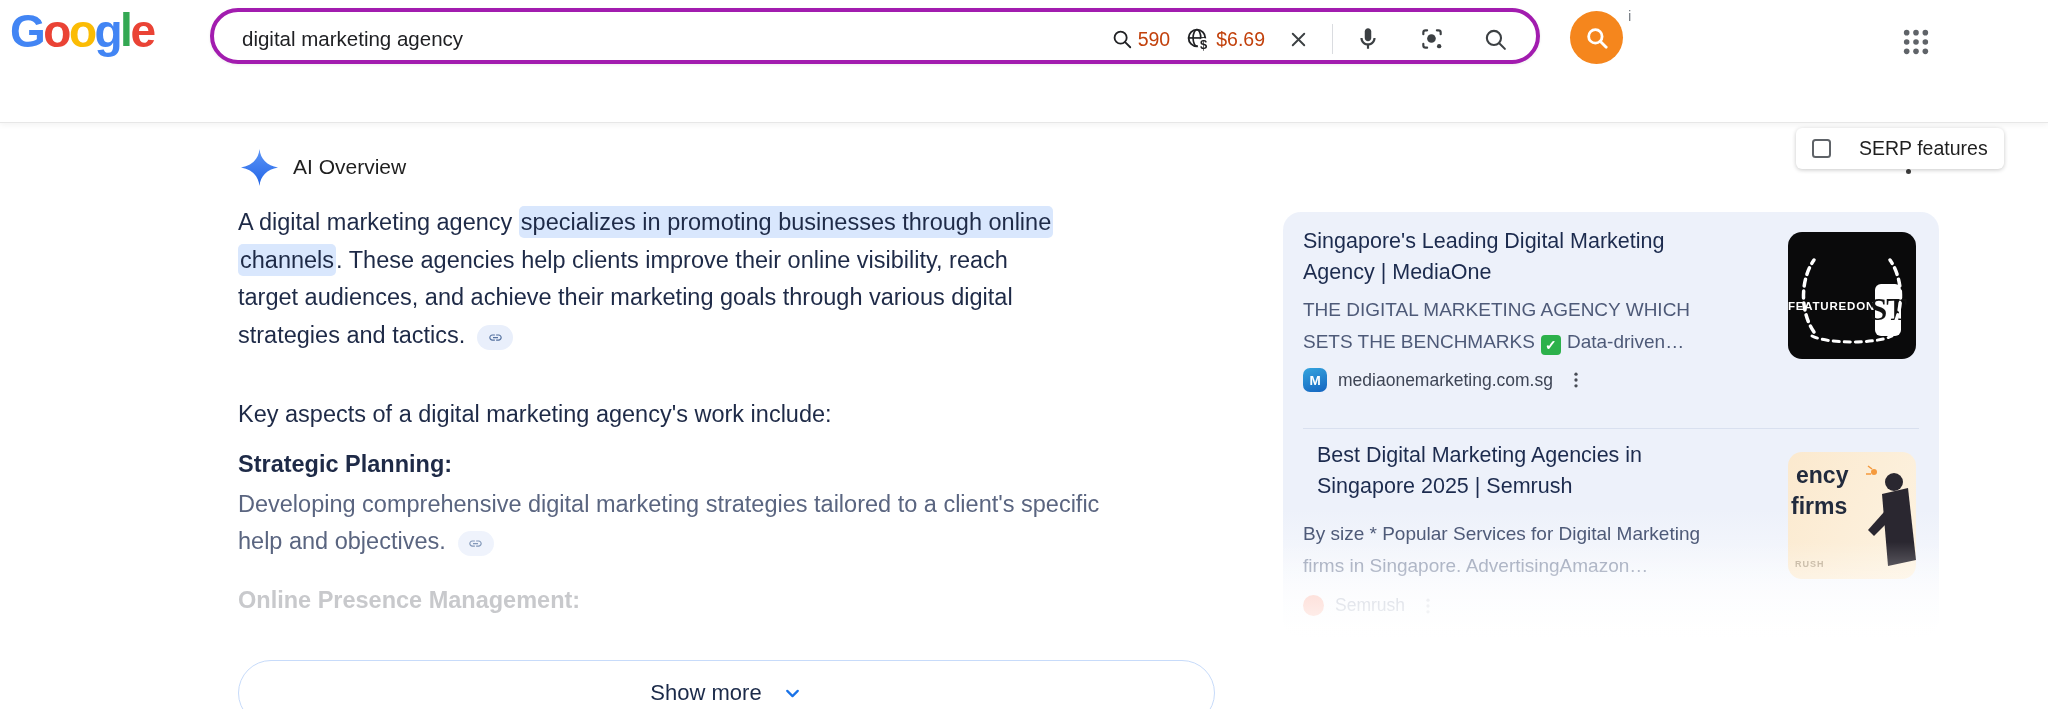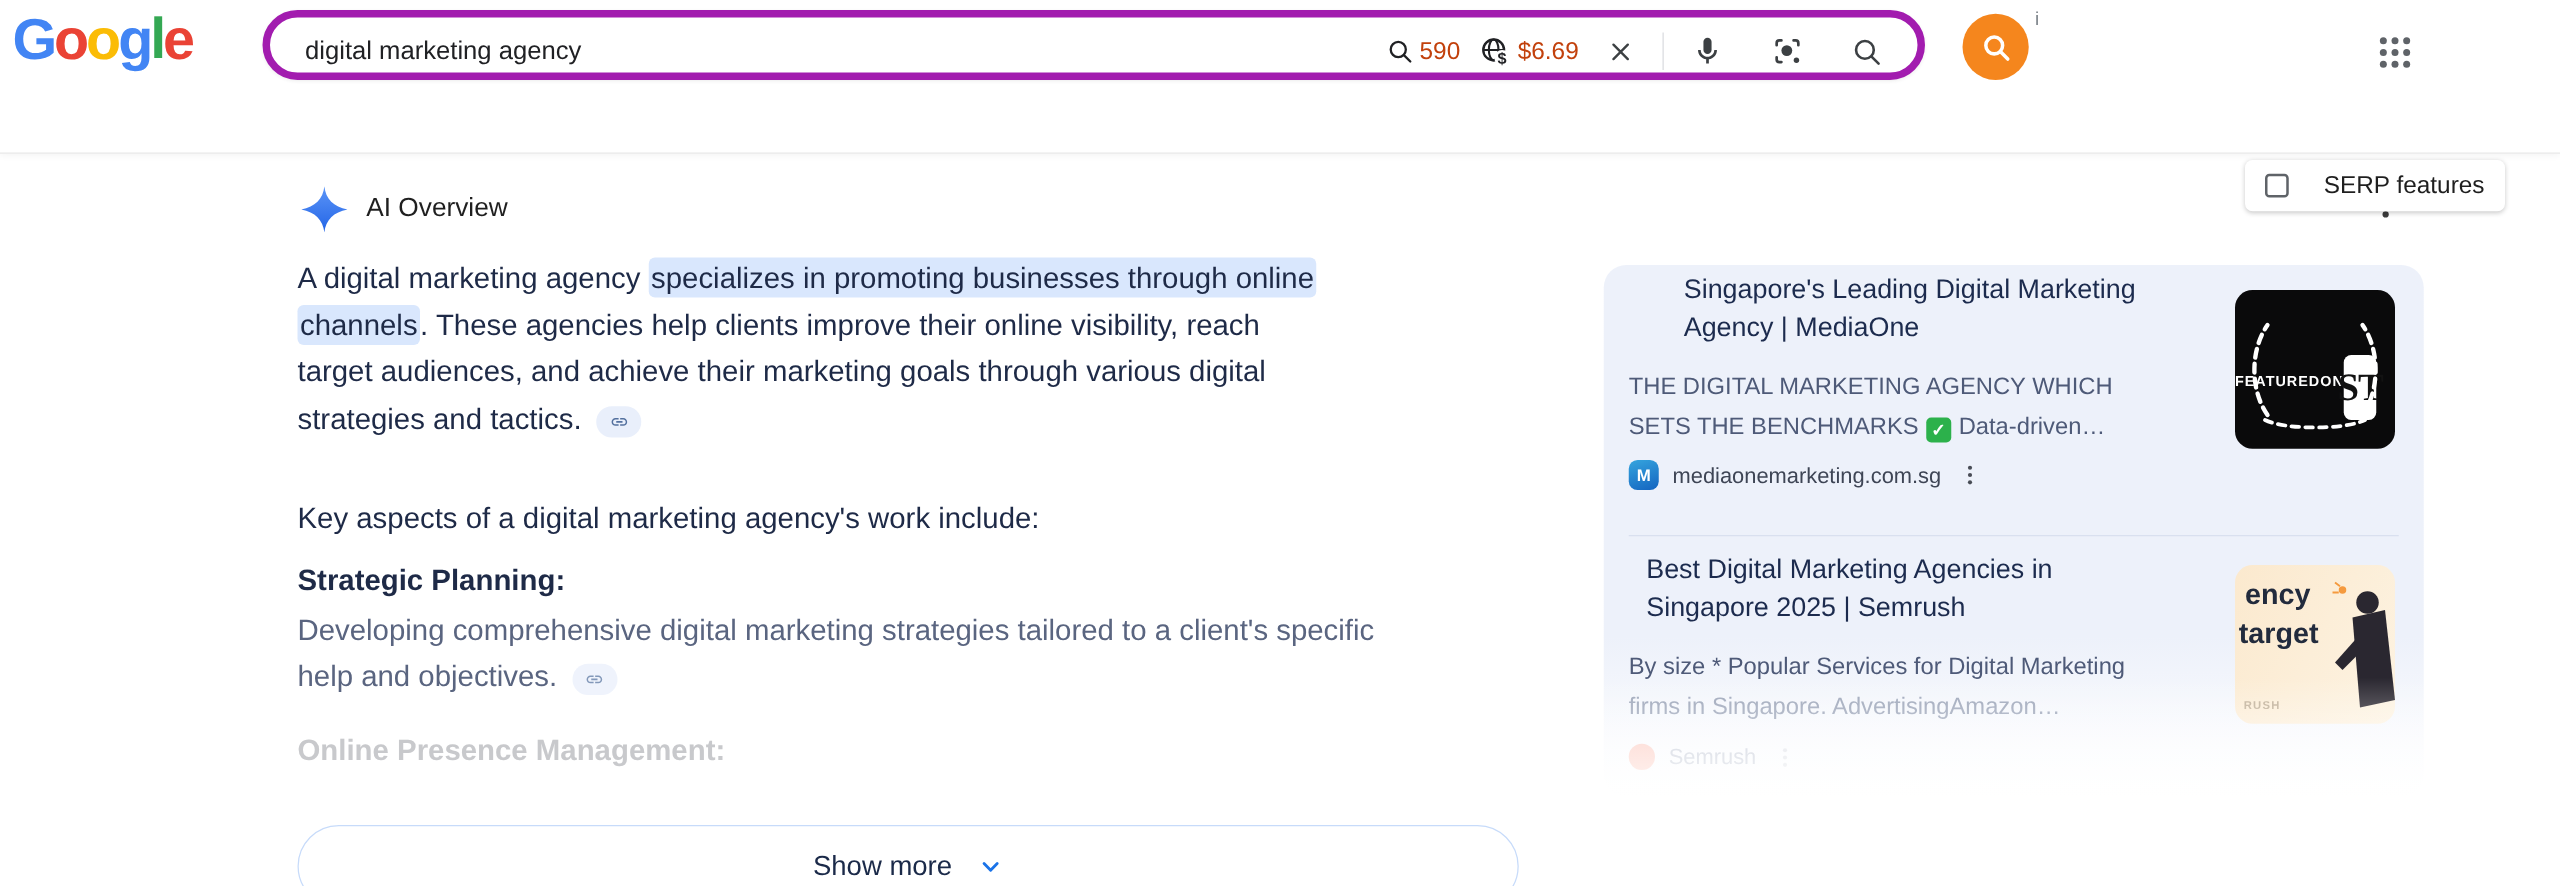--- a/index.html
+++ b/index.html
@@ -9,21 +9,21 @@
 
   
   .topbar { position:absolute; left:0; top:0; width:2048px; height:123px; background:#fff;
             border-bottom:1px solid #e7e7e7; box-shadow:0 2px 6px rgba(0,0,0,.05); z-index:5;padding-left:36px; }
   .logo { position:absolute; left:10px; top:4px; font-size:46px; font-weight:700; letter-spacing:-2.5px; cursor:pointer; }
   .logo span { display:inline-block; }
   .lc-b { color:#4285F4; } .lc-r { color:#EA4335; } .lc-y { color:#FBBC05; } .lc-g { color:#34A853; }
   .logo .lc-l { transform:translateY(-1px); }
 
   .searchbox { position:absolute; left:210px; top:8px; width:1330px; height:56px; background:#fff;
-               border:6px solid #a21caf; border-radius:28px; box-shadow:0 1px 3px rgba(32,33,36,.08); }
+               border:4px solid #a21caf; border-radius:28px; box-shadow:0 1px 3px rgba(32,33,36,.08); }
   .query { position:absolute; left:28px; top:0; height:54px; width:820px; border:none; outline:none;
            font-family:"Liberation Sans", sans-serif; font-size:20.5px; color:#202124; background:transparent; }
   .bar-right { position:absolute; right:28px; top:0; height:54px; display:flex; align-items:center; }
   .kwe-stat { display:flex; align-items:center; font-size:19.5px; color:#c2410c; }
   .kwe-stat .st-ic { display:flex; margin-right:5px; }
   .icon-btn { background:none; border:none; display:flex; align-items:center; cursor:pointer; padding:0; }
   .vdiv { width:1px; height:30px; background:#dadce0; margin:0 22px; }
   .m16 { margin-left:16px; } .m22 { margin-left:22px; } .m38 { margin-left:38px; }
 
   .kwe-orange { position:absolute; left:1570px; top:11px; width:53px; height:53px; border-radius:50%;
@@ -60,21 +60,21 @@
   .serp-chip .label { font-size:19.5px; color:#1f1f1f; white-space:nowrap; }
   .chip-dot { position:absolute; left:1906px; top:169px; width:5px; height:5px; border-radius:50%; background:#3c3c3c; }
 
   
   .panel { position:absolute; left:1283px; top:212px; width:656px; height:425px; border-radius:18px;
            background:linear-gradient(180deg,#EDF1FA 0%, #EDF1FA 70%, rgba(255,255,255,0) 100%); }
   .card-title { position:absolute; left:20px; width:480px; font-size:21.5px; line-height:31px; color:#1C2B4E; cursor:pointer; }
   .card-title div { white-space:nowrap; }
   .card-desc { position:absolute; left:20px; width:480px; font-size:19px; line-height:31.5px; color:#4E5A78; }
   .card-desc div { white-space:nowrap; }
-  .c1-title { top:4px;margin-left:44px; } .c1-desc { top:82px; }
+  .c1-title { top:14px; } .c1-desc { top:82px; }
   .check-badge { display:inline-flex; align-items:center; justify-content:center; width:20px; height:20px;
                  background:#2CB14B; border-radius:4px; color:#fff; font-size:14px; font-weight:700;
                  margin:0 6px; vertical-align:-2px; }
   .src-row { position:absolute; left:20px; display:flex; align-items:center; gap:11px; cursor:pointer; }
   .c1-src { top:156px; }
   .favicon-m { width:24px; height:24px; border-radius:7px; background:linear-gradient(160deg,#35A5DE,#1464C0);
                color:#fff; font-size:13.5px; font-weight:700; display:flex; align-items:center; justify-content:center; }
   .src-domain { font-size:17.5px; color:#3E4555; }
   .dots-btn { background:none; border:none; display:flex; cursor:pointer; padding:0 2px; }
   .card-divider { position:absolute; left:20px; top:216px; width:616px; height:1px; background:#D9E0EF; }
@@ -317,21 +317,21 @@
           <svg width="20" height="20" viewBox="0 0 24 24" fill="#9aa1b0">
               <circle cx="12" cy="5" r="2"></circle>
               <circle cx="12" cy="12" r="2"></circle>
               <circle cx="12" cy="19" r="2"></circle>
             </svg>
         </span>
       </button>
     </div>
     <div class="thumb t2">
       <span class="w1">ency</span>
-      <span class="w2">target</span>
+      <span class="w2">firms</span>
       <span class="wm">RUSH</span>
       <span style="position:absolute; right:0; top:8px; display:flex">
         <svg width="52" height="119" viewBox="0 0 52 119">
           <circle cx="30" cy="22" r="9" fill="#2A2730"></circle>
           <path d="M18 34 L44 28 L52 100 L24 106 Z" fill="#2A2730"></path>
           <path d="M20 52 L4 70 L10 76 L24 62 Z" fill="#2A2730"></path>
           <circle cx="10" cy="12" r="3" fill="#F59A3E"></circle>
           <path d="M4 6 L8 9 M2 14 L7 14" stroke="#F59A3E" stroke-width="1.5"></path>
         </svg>
       </span>

